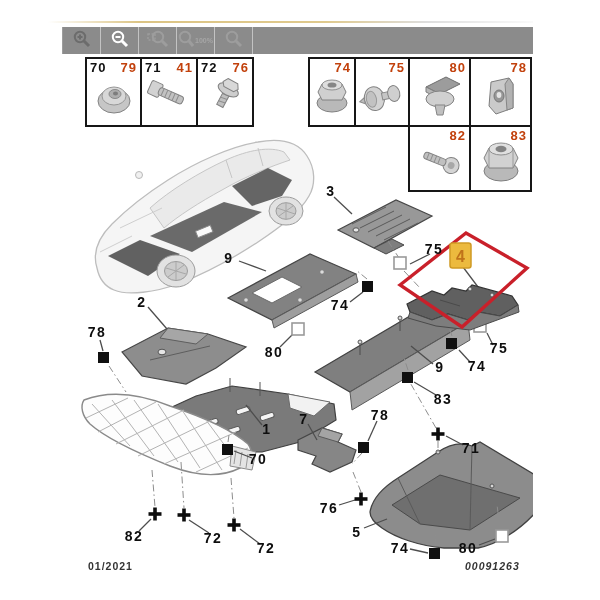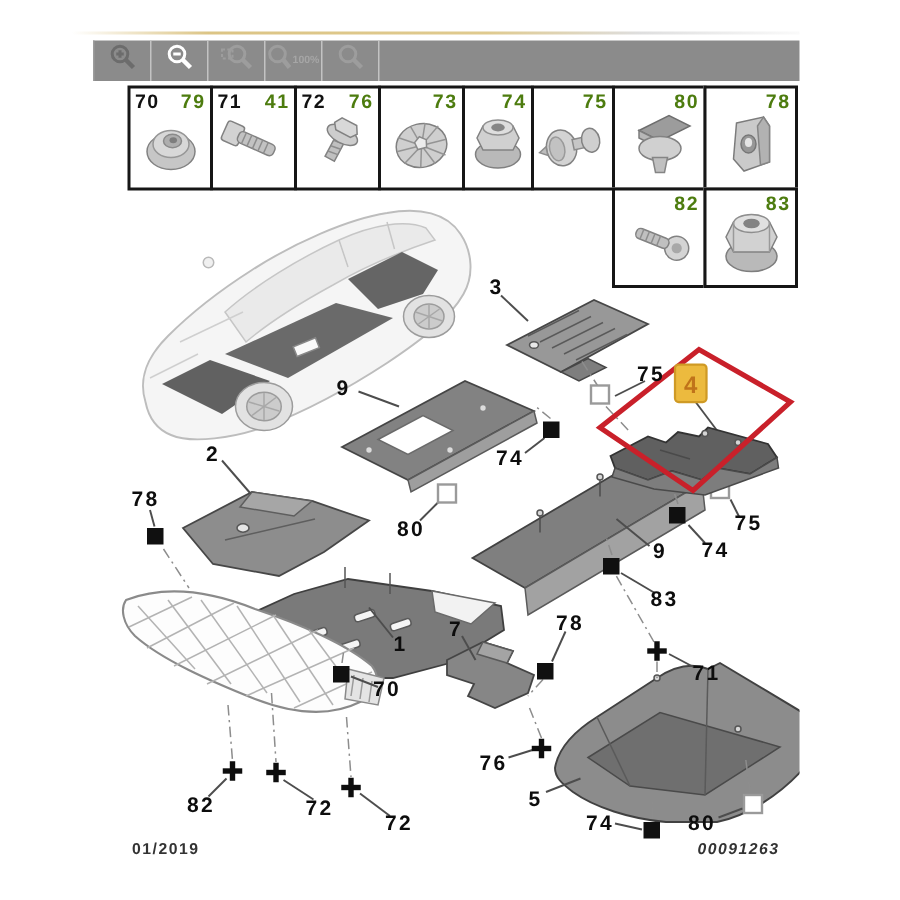--- a/index.html
+++ b/index.html
@@ -10,21 +10,21 @@
     background:linear-gradient(90deg,rgba(216,190,120,0),rgba(216,190,120,.9) 18%,rgba(220,196,130,.9) 55%,rgba(200,200,200,.6) 75%,rgba(200,200,200,0));}
   
   #toolbar{position:absolute;left:62px;top:27px;width:476px;height:27px;background:#8b8b8b;
     display:flex;align-items:stretch;z-index:3;}
   .tbtn{width:37px;display:flex;align-items:center;justify-content:center;border-right:1px solid #c3c3c3;cursor:pointer;}
   .tbtn:first-child{border-left:1px solid #9d9d9d;}
   .tbtn .pct{font-size:7px;color:#a6a6a6;font-weight:bold;margin-left:1px;}
   
   .cell{position:absolute;border:2px solid #161616;background:#fff;box-sizing:border-box;z-index:3;}
   .cell .num-l{position:absolute;left:3px;top:1px;font-size:13px;font-weight:bold;color:#111;letter-spacing:1px;}
-  .cell .num-r{position:absolute;right:3px;top:1px;font-size:13px;font-weight:bold;color:#4d7c0f;letter-spacing:1px;}
+  .cell .num-r{position:absolute;right:3px;top:1px;font-size:13px;font-weight:bold;color:#c2410c;letter-spacing:1px;}
   .cell svg{position:absolute;left:50%;top:54%;transform:translate(-50%,-50%);}
   
   #diagram{position:absolute;left:0;top:0;z-index:1;}
   
   #callouts{position:absolute;left:0;top:0;width:600px;height:600px;z-index:2;pointer-events:none;}
   .callout{position:absolute;transform:translate(-50%,-50%);font-weight:bold;font-size:14px;
     color:#0d0d0d;letter-spacing:1.5px;white-space:nowrap;}
   
   .footer-text{position:absolute;font-size:10.5px;font-weight:bold;color:#333;letter-spacing:1px;z-index:3;}
   #footer-date{left:88px;top:560px;}
@@ -124,41 +124,20 @@
     <span class="num-l">72</span>
     <span class="num-r">76</span>
     <svg width="46" height="48" viewBox="0 0 46 48">
       <g transform="rotate(28 23 24)">
         <rect x="20" y="20" width="7" height="16" fill="#c0c0c0" stroke="#828282"></rect>
         <line x1="20" y1="24" x2="27" y2="23" stroke="#8d8d8d"></line>
           <line x1="20" y1="28" x2="27" y2="27" stroke="#8d8d8d"></line>
         <line x1="20" y1="32" x2="27" y2="31" stroke="#8d8d8d"></line>
         <ellipse cx="23.5" cy="18" rx="11" ry="5.5" fill="#cdcdcd" stroke="#828282"></ellipse>
         <polygon points="18,8 29,8 32,13 29,17 18,17 15,13" fill="#d8d8d8" stroke="#828282"></polygon>
-      </g>
-    </svg>
-  </div>
-  <div class="cell" style="left:252px;top:57px;width:58px;height:70px;">
-    <span class="num-r">73</span>
-    <svg width="48" height="48" viewBox="0 0 48 48">
-      <g transform="rotate(-14 24 26)">
-        <ellipse cx="24" cy="26" rx="17" ry="14.5" fill="#cfcfcf" stroke="#808080"></ellipse>
-        <g stroke="#949494" stroke-width="1">
-          <line x1="24" y1="26" x2="41" y2="26"></line>
-            <line x1="24" y1="26" x2="38" y2="16"></line>
-          <line x1="24" y1="26" x2="30" y2="12"></line>
-            <line x1="24" y1="26" x2="20" y2="12"></line>
-          <line x1="24" y1="26" x2="10" y2="17"></line>
-            <line x1="24" y1="26" x2="7" y2="26"></line>
-          <line x1="24" y1="26" x2="10" y2="35"></line>
-            <line x1="24" y1="26" x2="20" y2="40"></line>
-          <line x1="24" y1="26" x2="30" y2="40"></line>
-            <line x1="24" y1="26" x2="38" y2="36"></line>
-        </g>
-        <polygon points="24,20 28,23 27,28 21,28 20,23" fill="#ececec" stroke="#8a8a8a"></polygon>
       </g>
     </svg>
   </div>
   <div class="cell" style="left:308px;top:57px;width:48px;height:70px;">
     <span class="num-r">74</span>
     <svg width="44" height="46" viewBox="0 0 44 46">
       <ellipse cx="22" cy="31" rx="15" ry="9" fill="#b9b9b9" stroke="#808080"></ellipse>
       <polygon points="12,12 32,12 36,20 32,28 12,28 8,20" fill="#d0d0d0" stroke="#828282"></polygon>
       <ellipse cx="22" cy="13" rx="10" ry="5" fill="#dedede" stroke="#909090"></ellipse>
       <ellipse cx="22" cy="13" rx="4.5" ry="2.6" fill="#868686"></ellipse>
@@ -457,15 +436,15 @@
       <div class="callout" style="left: 443px; top: 399px;">83</div>
       <div class="callout" style="left: 304px; top: 419px;">7</div>
       <div class="callout" style="left: 380px; top: 415px;">78</div>
       <div class="callout" style="left: 471px; top: 448px;">71</div>
       <div class="callout" style="left: 329px; top: 508px;">76</div>
       <div class="callout" style="left: 357px; top: 532px;">5</div>
       <div class="callout" style="left: 400px; top: 548px;">74</div>
       <div class="callout" style="left: 468px; top: 548px;">80</div>
     </div>
 
-  <span id="footer-date" class="footer-text">01/2019</span>
+  <span id="footer-date" class="footer-text">01/2021</span>
   <span id="footer-doc" class="footer-text">00091263</span>
 </div>
 
 </body></html>

